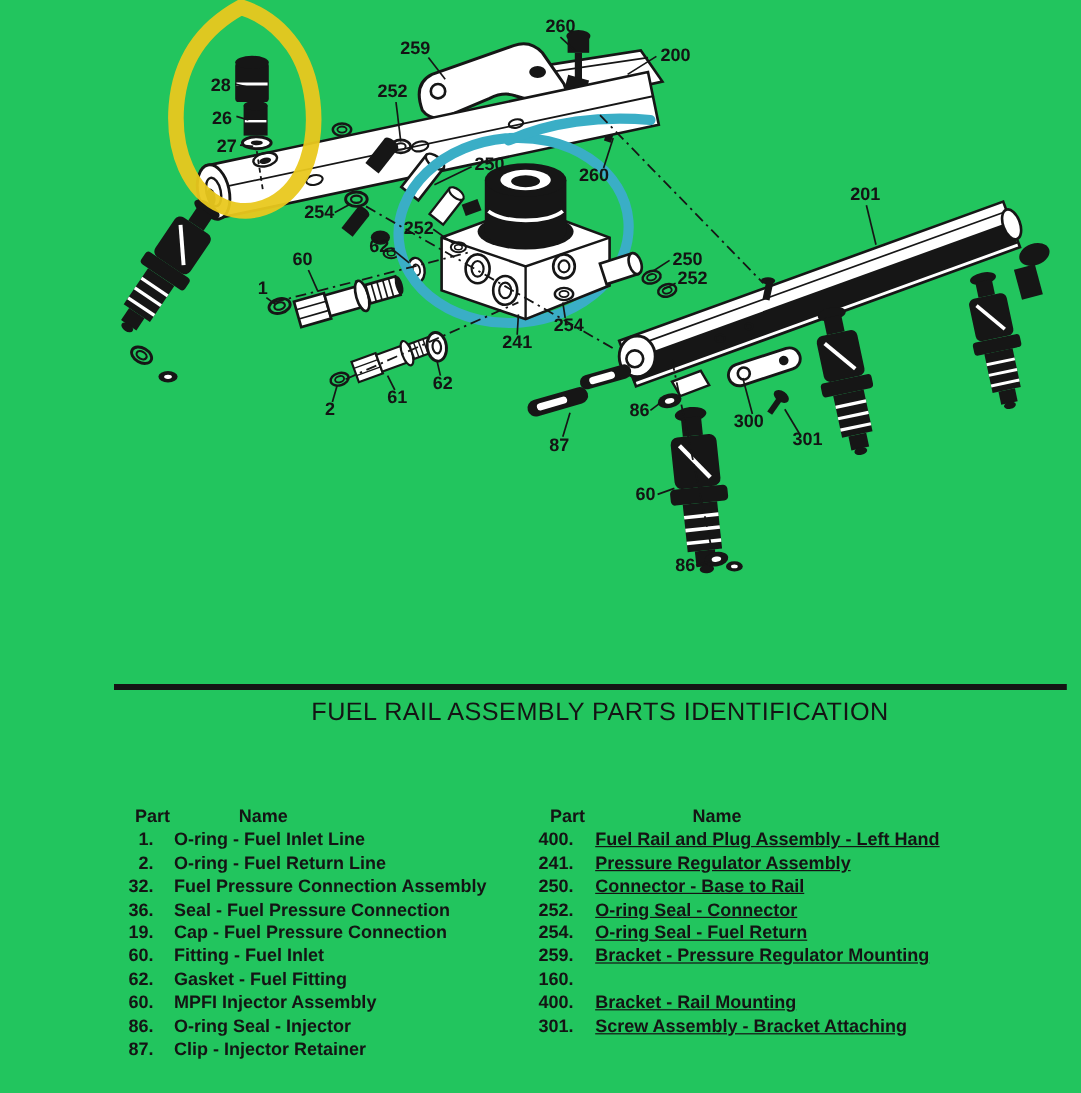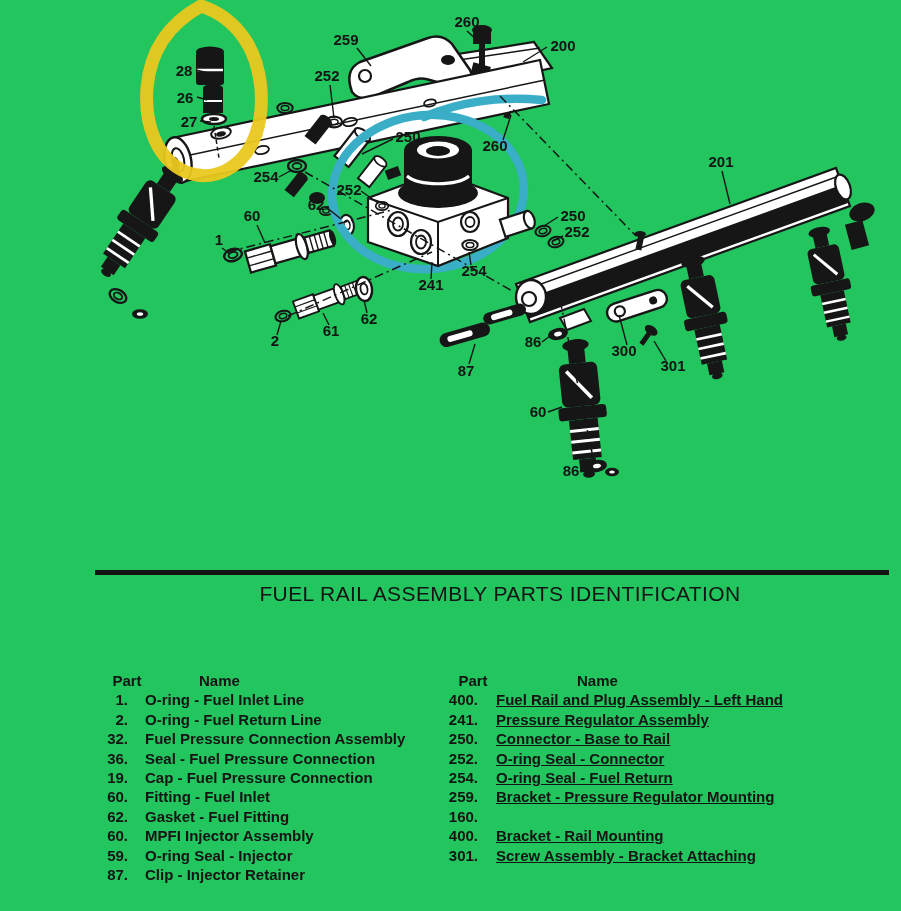--- a/index.html
+++ b/index.html
@@ -345,21 +345,21 @@
         </div>
     <div class="row">
           <span class="num">62.</span>
           <span class="name">Gasket - Fuel Fitting</span>
         </div>
     <div class="row">
           <span class="num">60.</span>
           <span class="name">MPFI Injector Assembly</span>
         </div>
     <div class="row">
-          <span class="num">59.</span>
+          <span class="num">86.</span>
           <span class="name">O-ring Seal - Injector</span>
         </div>
     <div class="row">
           <span class="num">87.</span>
           <span class="name">Clip - Injector Retainer</span>
         </div>
   </div>
   <div class="col-right">
     <div class="hdr">
       <span class="p">Part</span>

